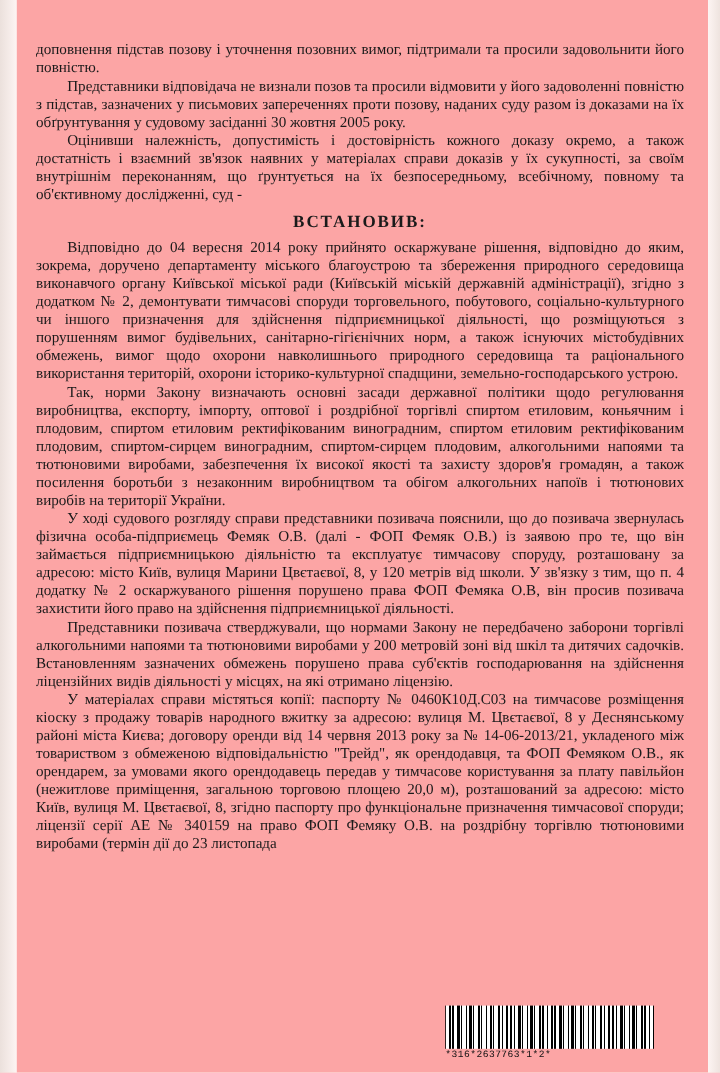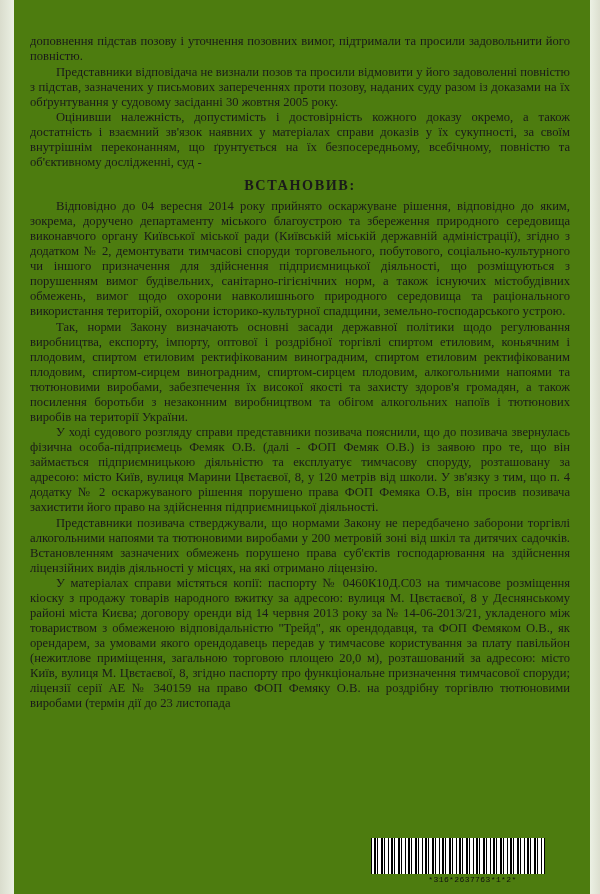--- a/index.html
+++ b/index.html
@@ -14,21 +14,21 @@
     color: #1a1a1a;
     position: relative;
     overflow: hidden;
   }
   .page {
     position: absolute;
     left: 0;
     top: 0;
     width: 600px;
     height: 894px;
-    background: #4d7c0f;
+    background: #fca5a5;
   }
   
   .scan-edge-left {
     position: absolute;
     left: 0; top: 0;
     width: 14px; height: 894px;
     background: linear-gradient(to right, #e9e7e2, #fdfdfb);
     opacity: 0.9;
   }
   .scan-edge-right {
@@ -61,21 +61,21 @@
     text-align: center;
     font-size: 14.2px;
     font-weight: bold;
     letter-spacing: 1.6px;
   }
   .barcode-wrap {
     position: absolute;
     right: 26px;
     bottom: 10px;
     width: 203px;
-    text-align: center;
+    text-align: left;
   }
   .barcode {
     height: 36px;
     width: 174px;
     background-image: repeating-linear-gradient(
       to right,
       #000 0px, #000 1px, #fff 1px, #fff 3px,
       #000 3px, #000 5px, #fff 5px, #fff 6px,
       #000 6px, #000 7px, #fff 7px, #fff 10px,
       #000 10px, #000 12px, #fff 12px, #fff 13px,
@@ -96,21 +96,21 @@
 <div class="page">
   <div class="scan-edge-left"></div>
   <div class="scan-edge-right"></div>
 
   <div class="doc-body">
 
     <p class="para noindent">доповнення підстав позову і уточнення позовних вимог, підтримали та просили задовольнити його повністю.</p>
 
     <p class="para">Представники відповідача не визнали позов та просили відмовити у його задоволенні повністю з підстав, зазначених у письмових запереченнях проти позову, наданих суду разом із доказами на їх обґрунтування у судовому засіданні 30 жовтня 2005 року.</p>
 
-    <p class="para">Оцінивши належність, допустимість і достовірність кожного доказу окремо, а також достатність і взаємний зв'язок наявних у матеріалах справи доказів у їх сукупності, за своїм внутрішнім переконанням, що ґрунтується на їх безпосередньому, всебічному, повністю та об'єктивному дослідженні, суд -</p>
+    <p class="para">Оцінивши належність, допустимість і достовірність кожного доказу окремо, а також достатність і взаємний зв'язок наявних у матеріалах справи доказів у їх сукупності, за своїм внутрішнім переконанням, що ґрунтується на їх безпосередньому, всебічному, повному та об'єктивному дослідженні, суд -</p>
 
     <div class="section-heading">ВСТАНОВИВ:</div>
 
     <p class="para">Відповідно до 04 вересня 2014 року прийнято оскаржуване рішення, відповідно до яким, зокрема, доручено департаменту міського благоустрою та збереження природного середовища виконавчого органу Київської міської ради (Київській міській державній адміністрації), згідно з додатком № 2, демонтувати тимчасові споруди торговельного, побутового, соціально-культурного чи іншого призначення для здійснення підприємницької діяльності, що розміщуються з порушенням вимог будівельних, санітарно-гігієнічних норм, а також існуючих містобудівних обмежень, вимог щодо охорони навколишнього природного середовища та раціонального використання територій, охорони історико-культурної спадщини, земельно-господарського устрою.</p>
 
 
 
     <p class="para">Так, норми Закону визначають основні засади державної політики щодо регулювання виробництва, експорту, імпорту, оптової і роздрібної торгівлі спиртом етиловим, коньячним і плодовим, спиртом етиловим ректифікованим виноградним, спиртом етиловим ректифікованим плодовим, спиртом-сирцем виноградним, спиртом-сирцем плодовим, алкогольними напоями та тютюновими виробами, забезпечення їх високої якості та захисту здоров'я громадян, а також посилення боротьби з незаконним виробництвом та обігом алкогольних напоїв і тютюнових виробів на території України.</p>
 
     <p class="para">У ході судового розгляду справи представники позивача пояснили, що до позивача звернулась фізична особа-підприємець Фемяк О.В. (далі - ФОП Фемяк О.В.) із заявою про те, що він займається підприємницькою діяльністю та експлуатує тимчасову споруду, розташовану за адресою: місто Київ, вулиця Марини Цвєтаєвої, 8, у 120 метрів від школи. У зв'язку з тим, що п. 4 додатку № 2 оскаржуваного рішення порушено права ФОП Фемяка О.В, він просив позивача захистити його право на здійснення підприємницької діяльності.</p>

